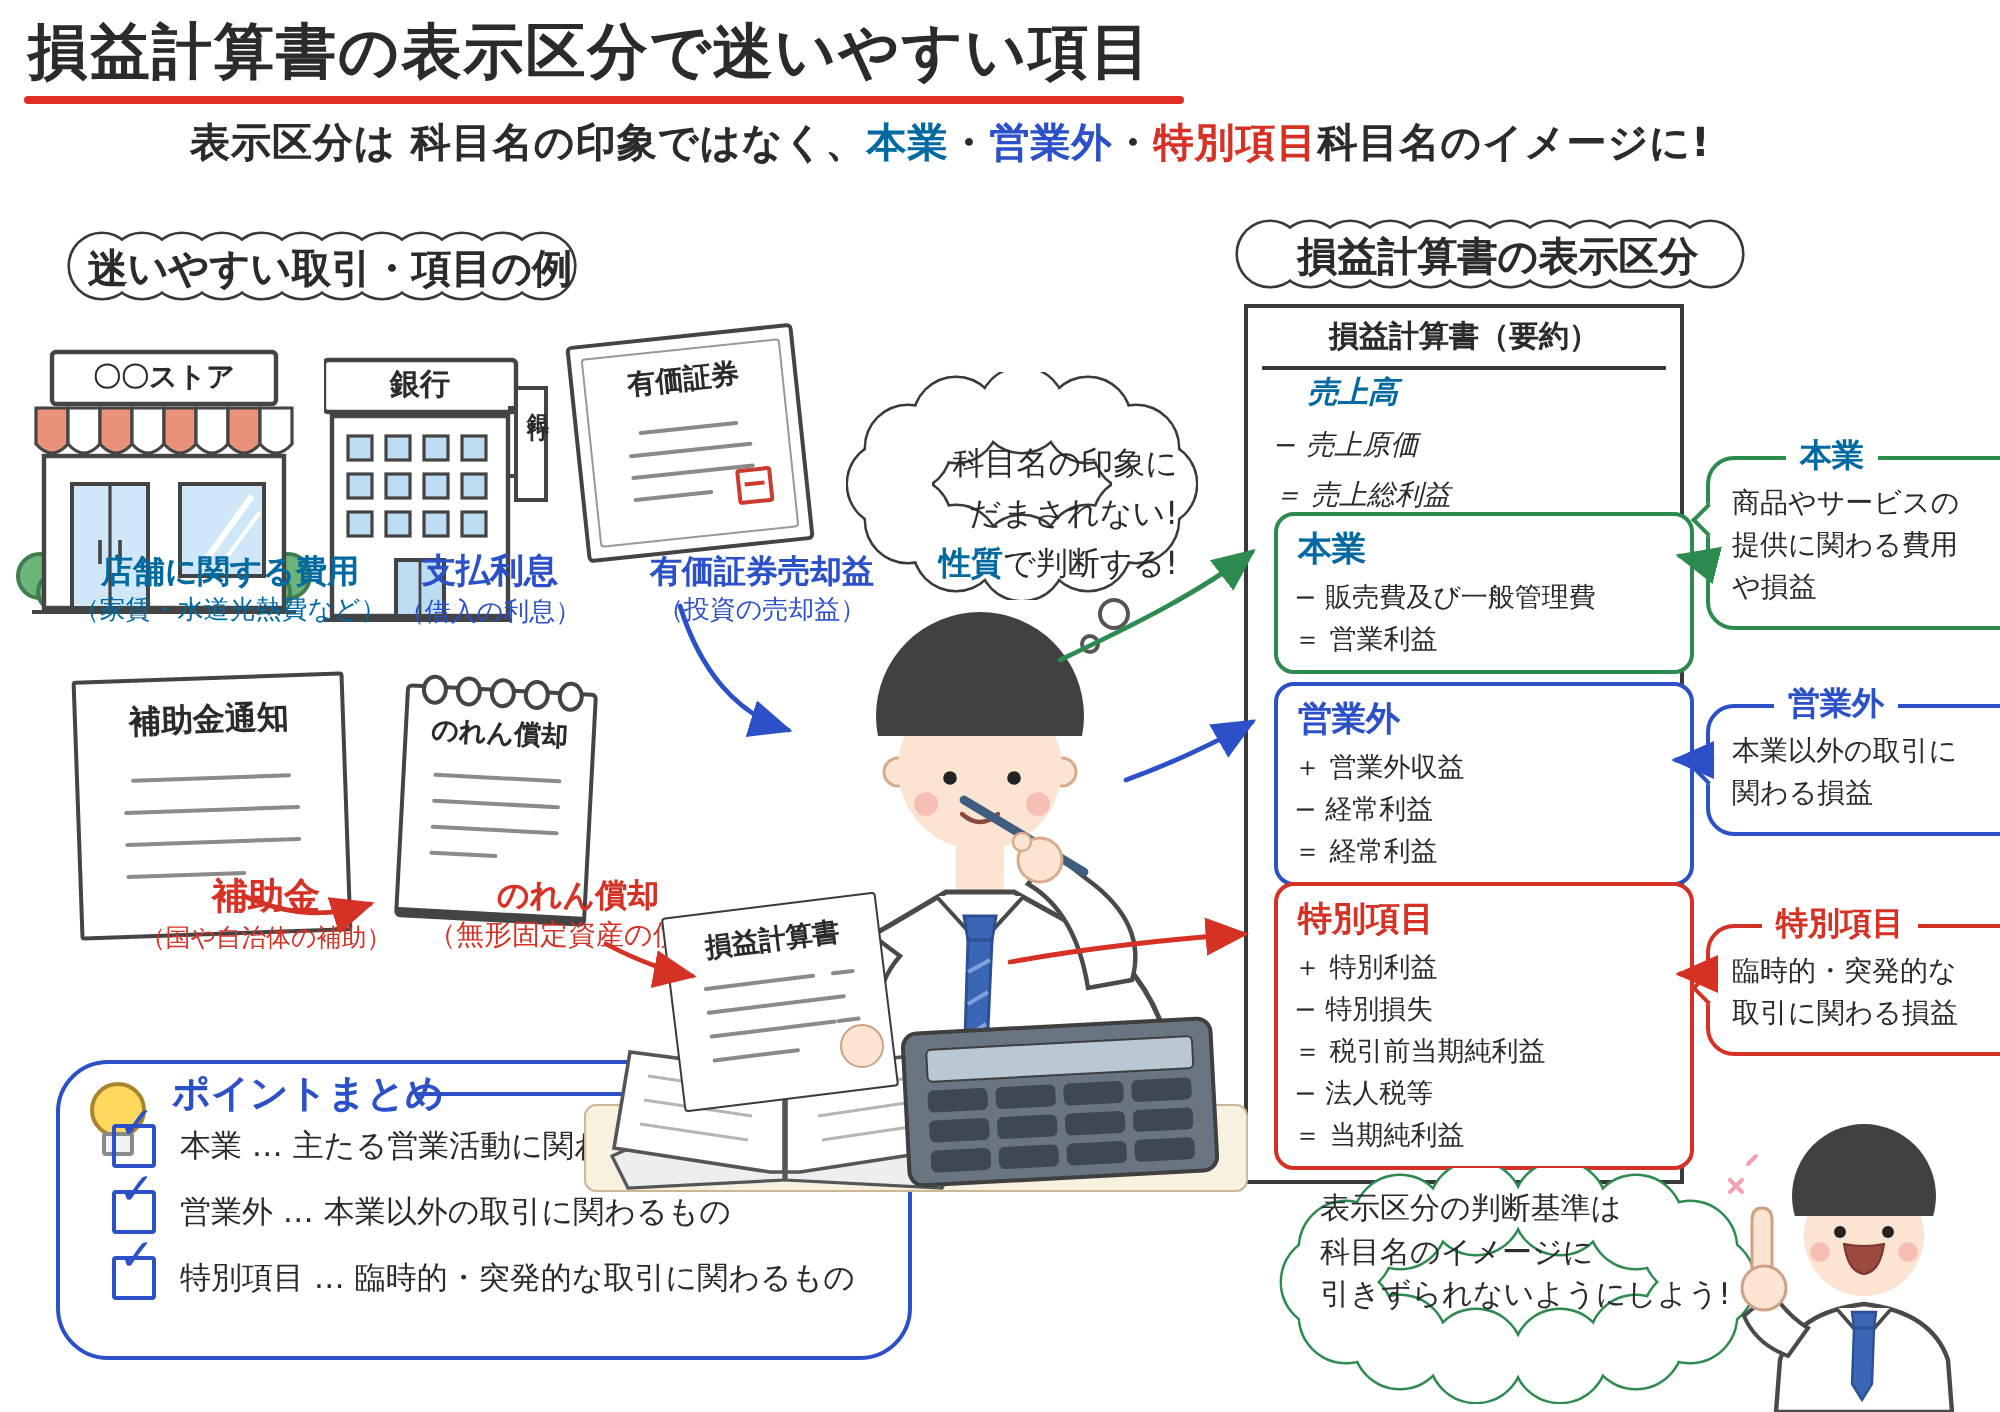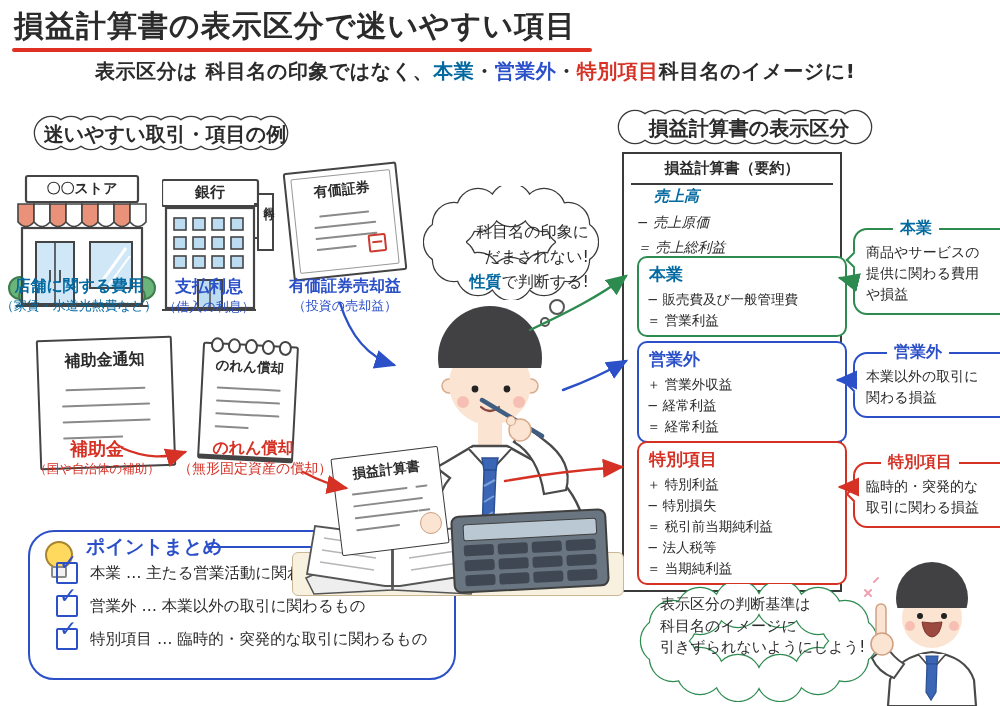--- a/index.html
+++ b/index.html
@@ -14,21 +14,21 @@
 
   
   .title{left:14px;top:6px;font-size:30px;font-weight:bold;letter-spacing:1px;}
   .title-underline{left:12px;top:48px;width:580px;height:3.5px;background:#e03024;border-radius:2px;}
   .subtitle{left:95px;top:58px;font-size:20px;font-weight:bold;letter-spacing:.5px;}
 
   
   .cloud-text{font-size:20px;font-weight:bold;text-align:center;}
 
   
-  .ex-label{position:absolute;text-align:center;line-height:1.35;}
+  .ex-label{position:absolute;text-align:center;line-height:1.35;margin-left:36px;}
   .ex-label .t{font-weight:bold;display:block;}
   .ex-label .s{display:block;font-size:13px;}
 
   
   .sign-text{position:absolute;text-align:center;font-weight:bold;}
 
   .v-text{writing-mode:vertical-rl;text-orientation:upright;letter-spacing:2px;}
 
   
   .cert{left:288px;top:167px;width:110px;height:105px;background:#fff;border:2px solid #444;

